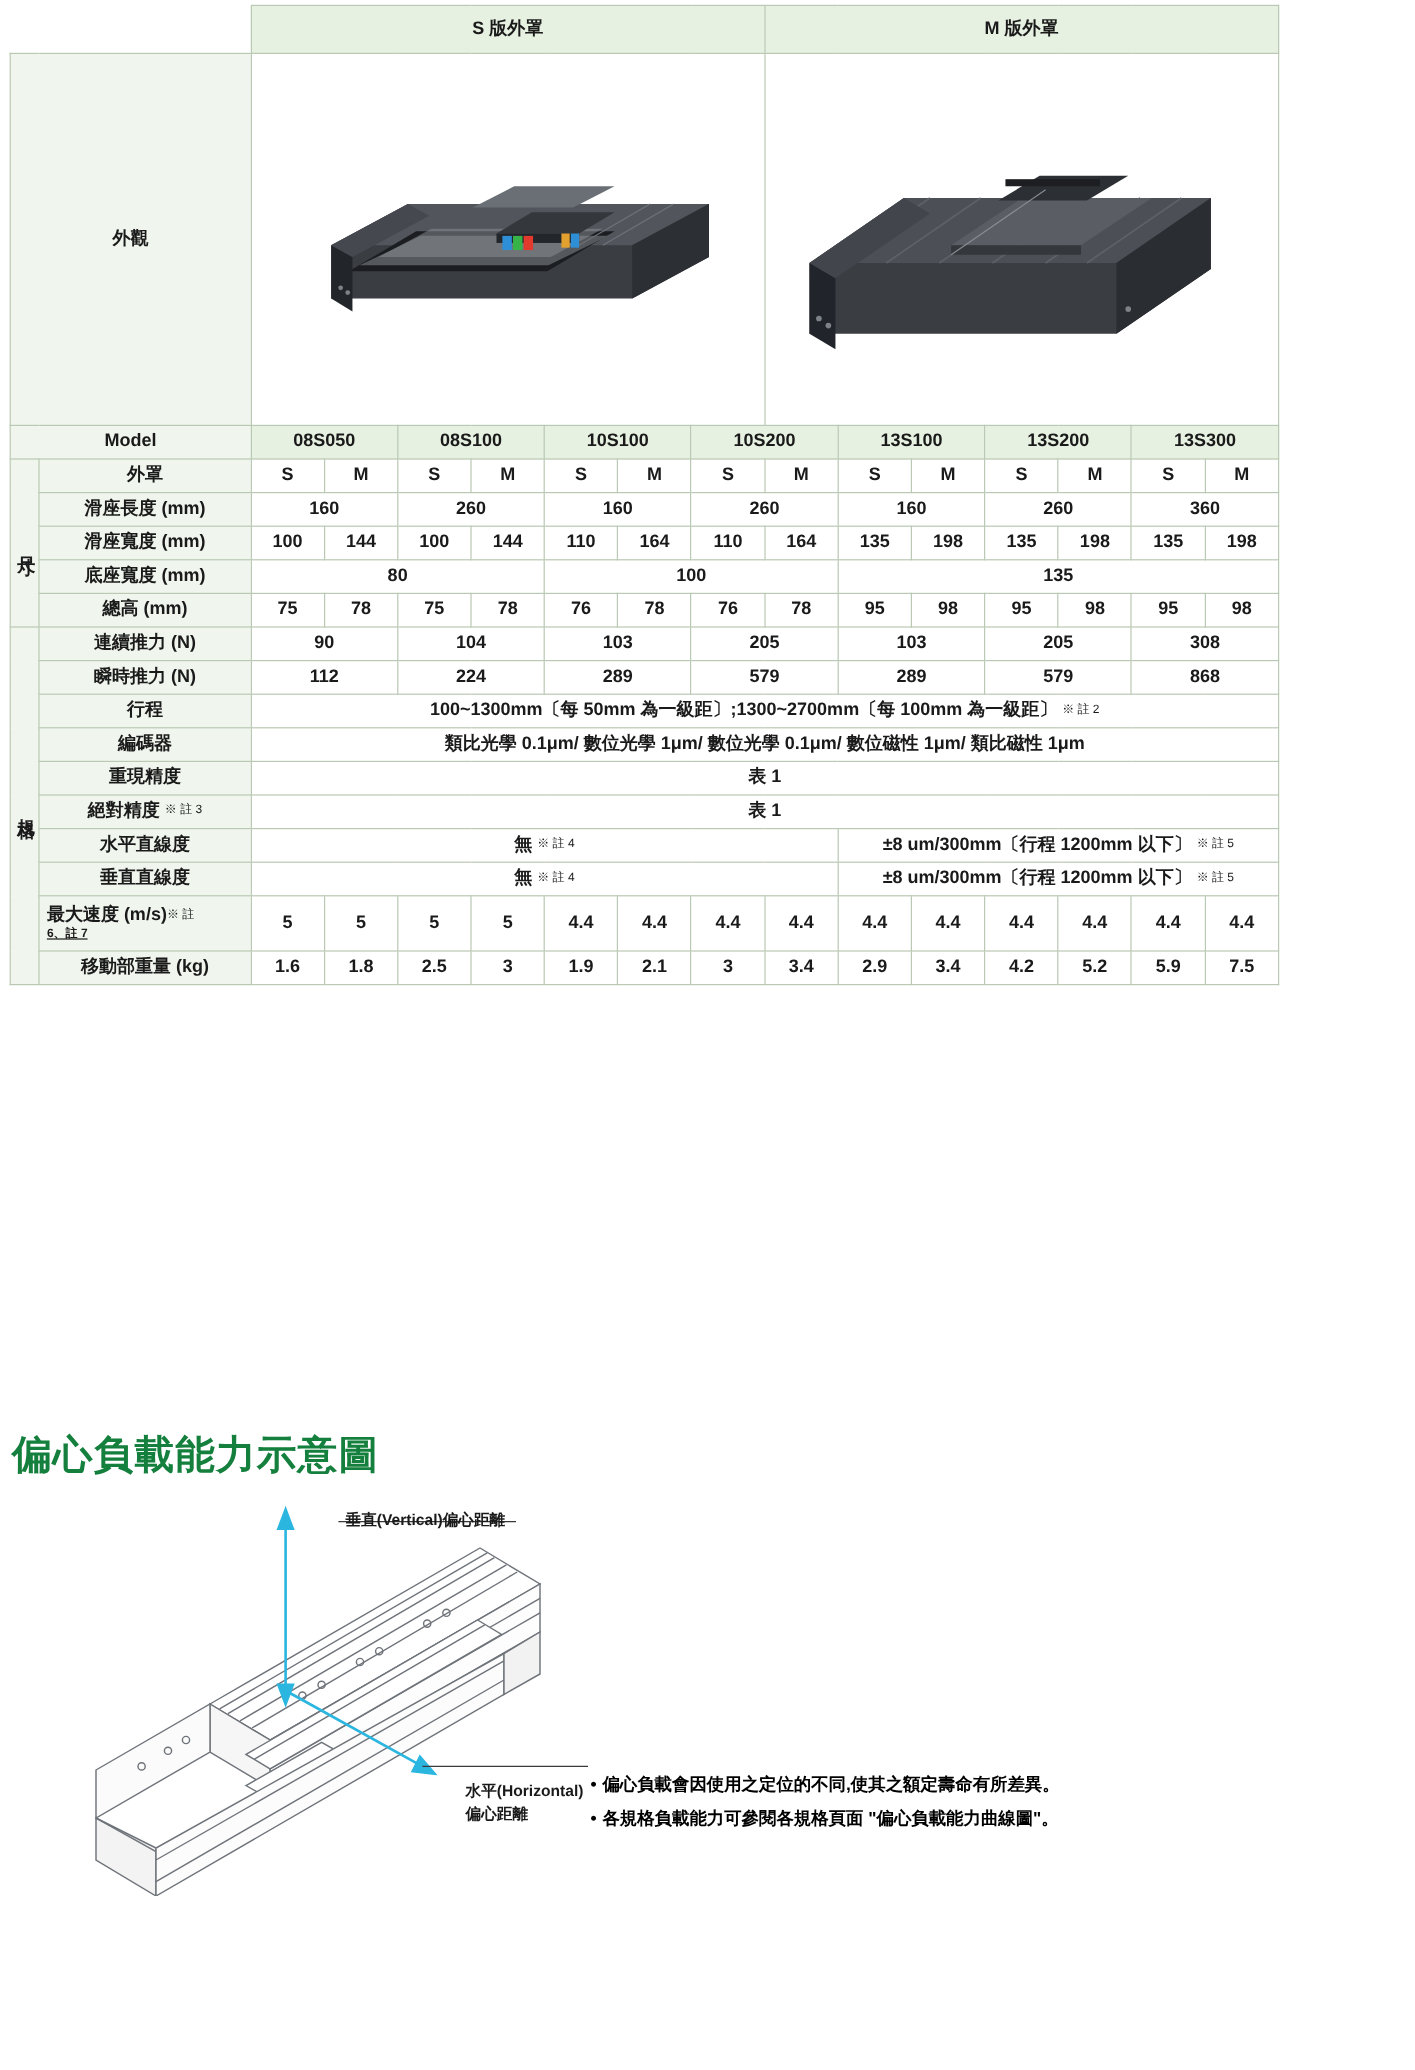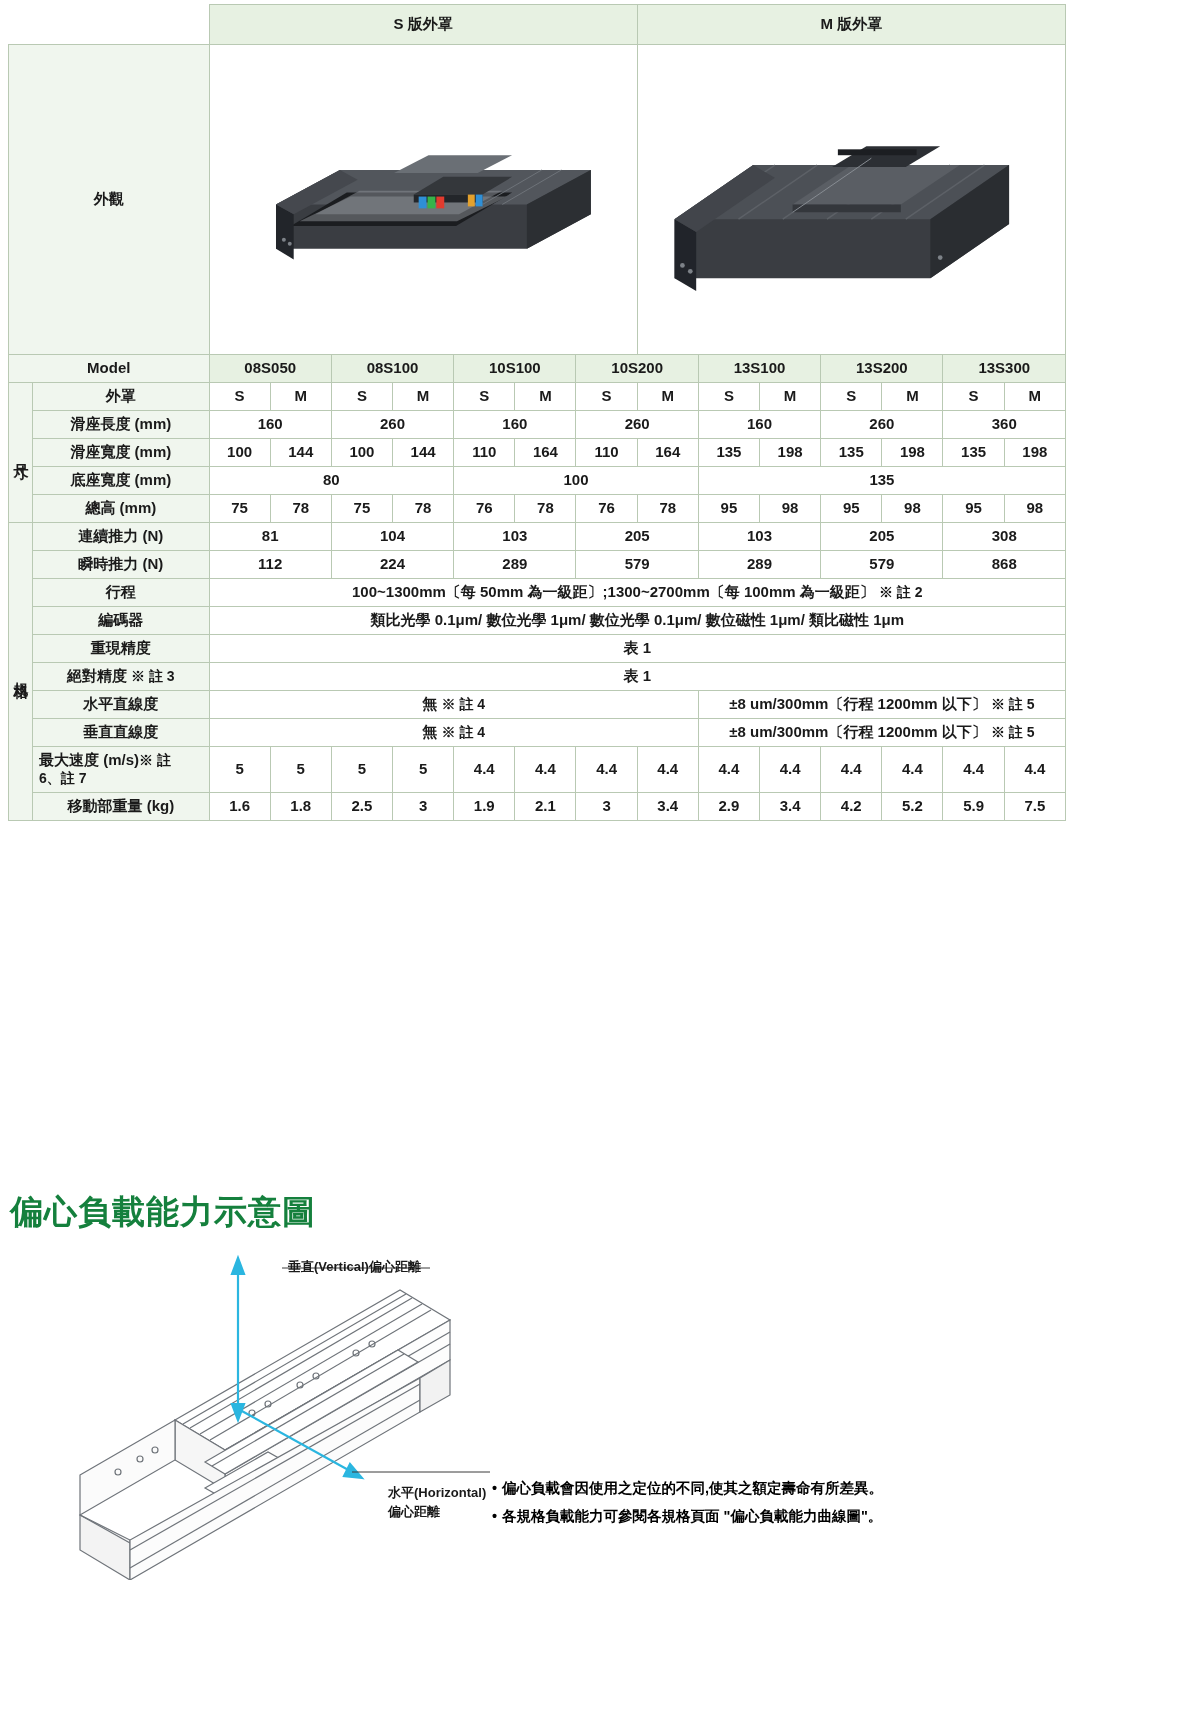--- a/index.html
+++ b/index.html
@@ -50,22 +50,22 @@
     font-size: 15px;
     font-weight: bold;
     margin: 0 auto;
   }
   .appear-cell {
     height: 310px;
     background: #ffffff;
     padding: 0;
   }
   .cover-title { height: 40px; font-size: 17px; }
-  .note { font-size: 14px; font-weight: bold; vertical-align: middle; }
-  .tiny { font-size: 14px; font-weight: bold; display:block; }
+  .note { font-size: 10px; font-weight: normal; vertical-align: middle; }
+  .tiny { font-size: 10px; font-weight: bold; display:block;text-decoration:underline; }
   .row-h { height: 28px; }
   .row-h2 { height: 46px; margin-top: 35px; }
 
   
   .photo { width: 100%; height: 100%; display: block; }
 
   
   .sec2-title {
     position: absolute;
     left: 10px;
@@ -293,21 +293,21 @@
       <td class="white">98</td>
       <td class="white">95</td>
       <td class="white">98</td>
     </tr>
 
     <tr class="row-h">
       <td class="vert" rowspan="10">
             <span>規格</span>
           </td>
       <td class="lbl">連續推力 (N)</td>
-      <td class="white" colspan="2">81</td>
+      <td class="white" colspan="2">90</td>
       <td class="white" colspan="2">104</td>
       <td class="white" colspan="2">103</td>
       <td class="white" colspan="2">205</td>
       <td class="white" colspan="2">103</td>
       <td class="white" colspan="2">205</td>
       <td class="white" colspan="2">308</td>
     </tr>
 
     <tr class="row-h">
       <td class="lbl">瞬時推力 (N)</td>

